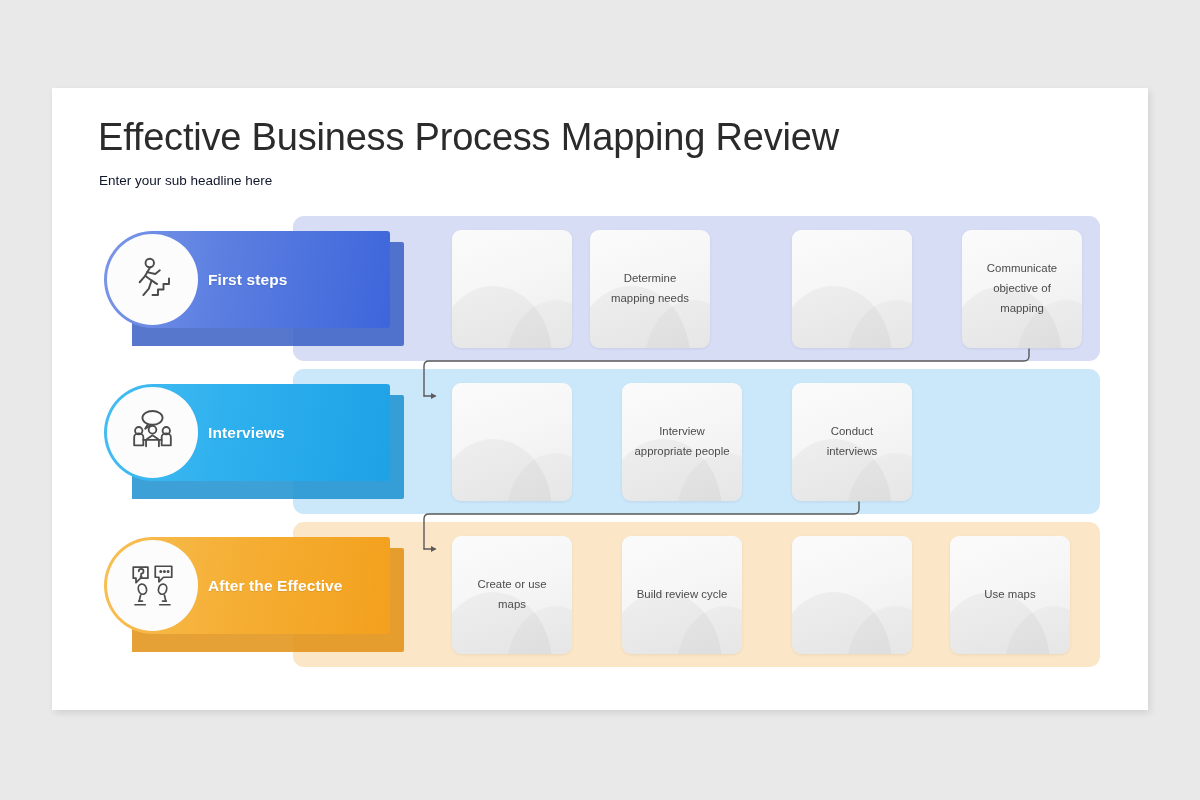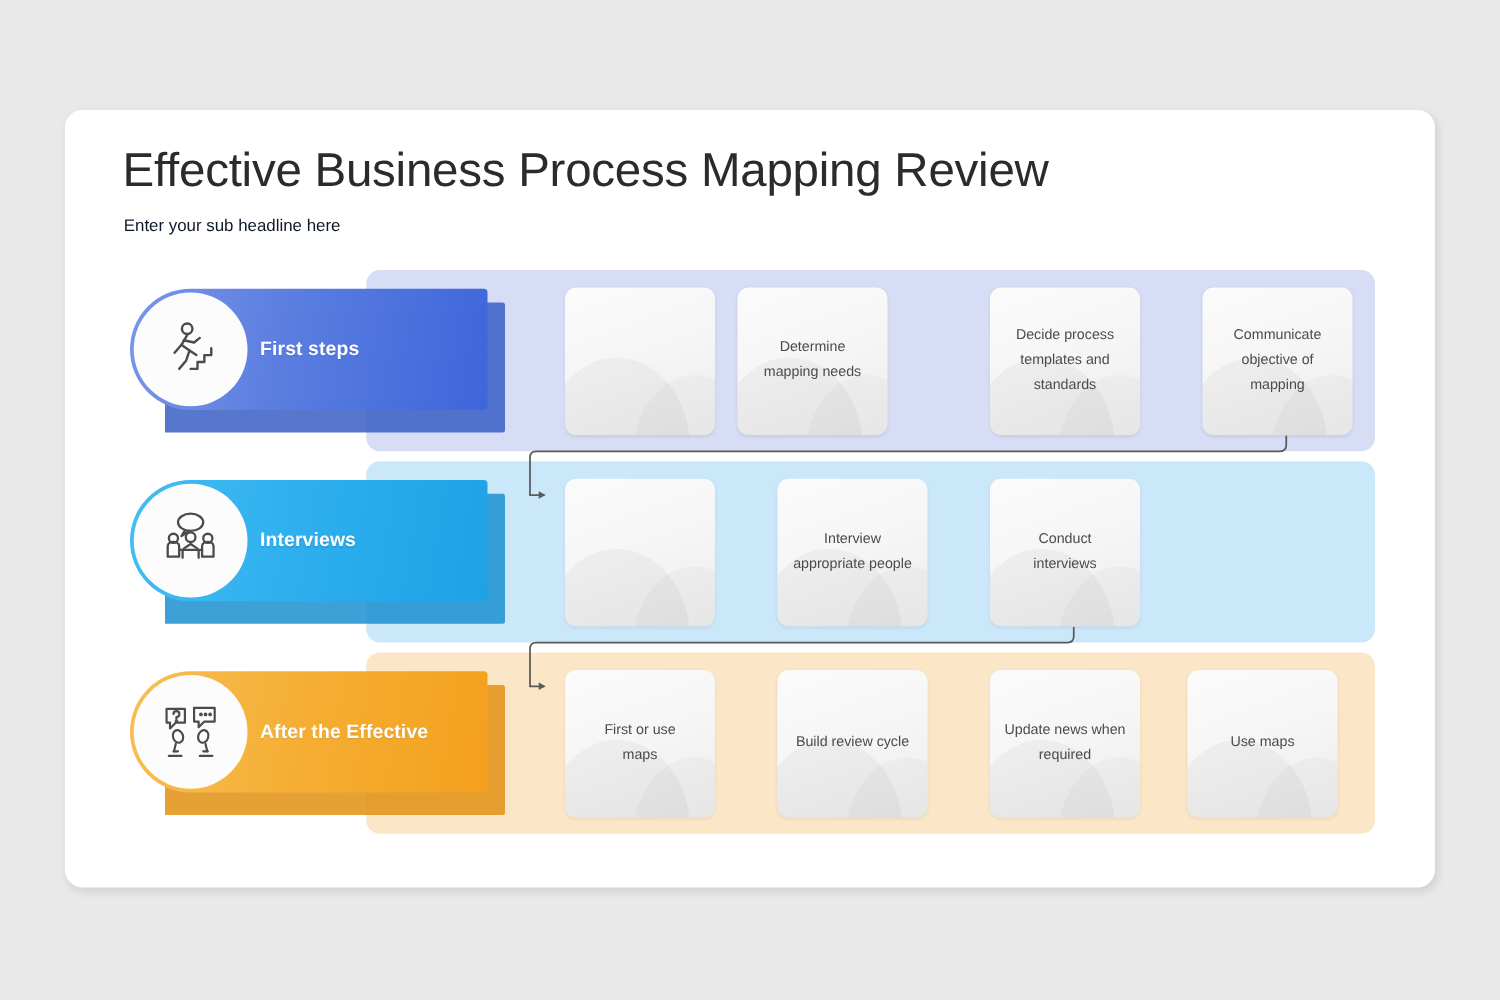--- a/index.html
+++ b/index.html
@@ -8,21 +8,20 @@
     background: #e9e9ea;
     font-family: "Liberation Sans", sans-serif;
     overflow: hidden;
   }
   #slide {
     position: absolute;
     left: 52px; top: 88px;
     width: 1096px; height: 622px;
     background: #ffffff;
     box-shadow: 2px 3px 7px rgba(0,0,0,0.10);
-    border-radius: 14px;
   }
   #page-title {
     position: absolute; left: 46px; top: 28px;
     font-size: 38px; font-weight: 400; color: #2b2b2b;
     letter-spacing: -0.2px; white-space: nowrap;
   }
   #page-subtitle {
     position: absolute; left: 47px; top: 85px;
     font-size: 13.5px; color: #0f172a; white-space: nowrap;
   }
@@ -148,23 +147,20 @@
       </div>
       <div class="card" style="left:538px">
         <div class="blob"></div>
         <div class="blob2"></div>
         <div class="card-text">Determine
 mapping needs</div>
       </div>
       <div class="card" style="left:740px">
         <div class="blob"></div>
         <div class="blob2"></div>
-        <div class="card-text">Decide process
-templates and
-standards</div>
       </div>
       <div class="card" style="left:910px">
         <div class="blob"></div>
         <div class="blob2"></div>
         <div class="card-text">Communicate
 objective of
 mapping</div>
       </div>
     </div>
   </div>
@@ -234,33 +230,31 @@
             <path d="M41 47 h4"></path>
           </svg>
         </div>
         <div class="pill-label">After the Effective</div>
       </div>
     </div>
     <div class="cards">
       <div class="card" style="left:400px">
         <div class="blob"></div>
         <div class="blob2"></div>
-        <div class="card-text">First or use
+        <div class="card-text">Create or use
 maps</div>
       </div>
       <div class="card" style="left:570px">
         <div class="blob"></div>
         <div class="blob2"></div>
         <div class="card-text">Build review cycle</div>
       </div>
       <div class="card" style="left:740px">
         <div class="blob"></div>
         <div class="blob2"></div>
-        <div class="card-text">Update news when
-required</div>
       </div>
       <div class="card" style="left:898px">
         <div class="blob"></div>
         <div class="blob2"></div>
         <div class="card-text">Use maps</div>
       </div>
     </div>
   </div>
 
   <svg id="connectors" viewBox="0 0 1096 622" fill="none" stroke="#5a5a5a" stroke-width="1.4" stroke-linecap="round" stroke-linejoin="round">

